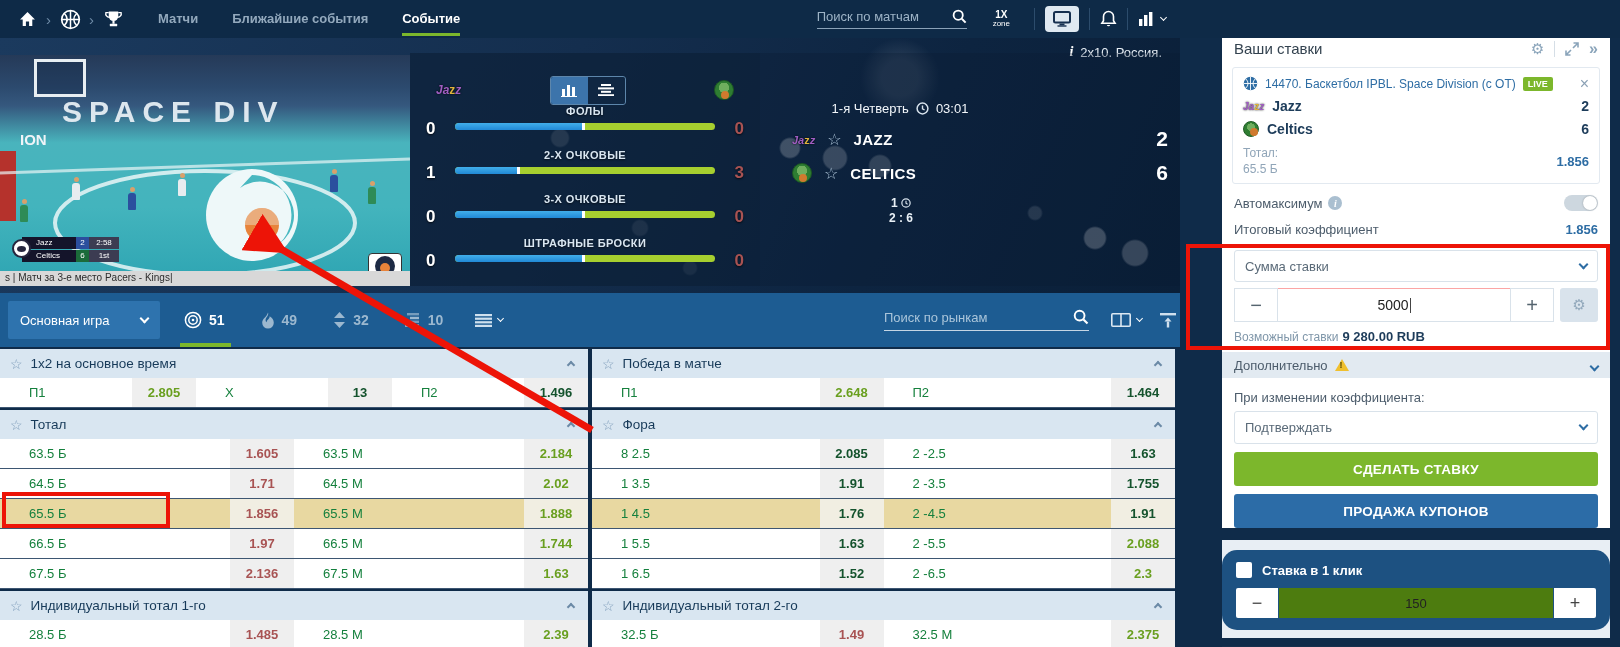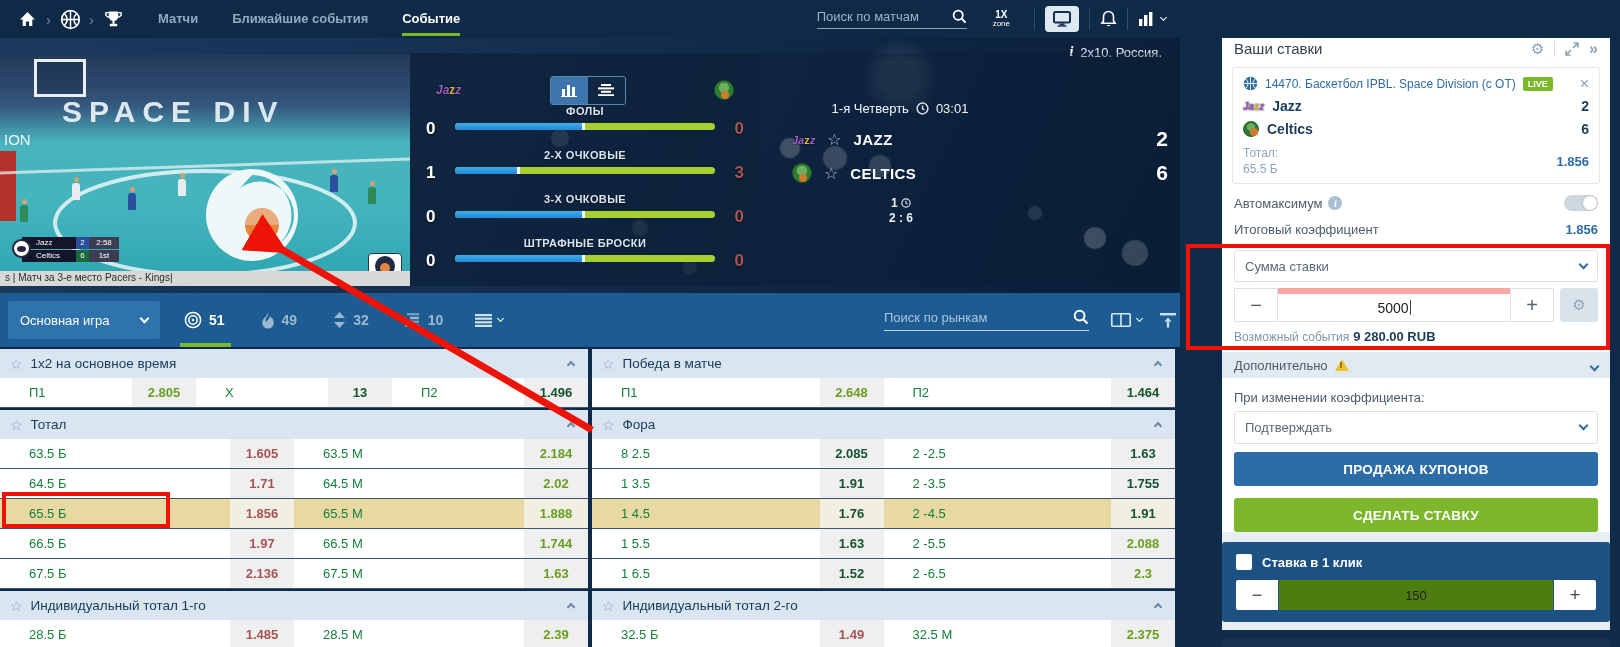--- a/index.html
+++ b/index.html
@@ -40,21 +40,21 @@
      radial-gradient(circle at 1035px 175px, rgba(255,255,255,.16) 0 6px, transparent 8px),
      radial-gradient(circle at 900px 40px, rgba(255,255,255,.10) 0 18px, transparent 40px),
      linear-gradient(115deg,#1b3a5e 0%,#142e4e 45%,#0d2440 75%,#0a1f38 100%);}
   .hero-info{position:absolute;right:18px;top:6px;color:#e7eef5;font-size:13px;display:flex;align-items:center;gap:7px;}
   .hero-info .i-ic{font-family:"Liberation Serif",serif;font-style:italic;font-weight:bold;font-size:14px;color:#fff;}
 
   
   .video{position:absolute;left:0;top:17px;width:410px;height:231px;overflow:hidden;
     background:linear-gradient(180deg,#253a58 0%,#2c4a6e 14%,#35587e 22%,#49b4bd 38%,#43b4bd 66%,#2da4b2 100%);}
   .wall-text{position:absolute;left:62px;top:40px;font-size:30px;font-weight:bold;color:#e6eef4;letter-spacing:7px;opacity:.95;}
-  .side-text{position:absolute;left:4px;top:76px;font-size:15px;font-weight:normal;color:#f0f4f8;}
+  .side-text{position:absolute;left:20px;top:76px;font-size:15px;font-weight:bold;color:#f0f4f8;}
   .left-banner{position:absolute;left:0;top:96px;width:16px;height:70px;background:#b5322c;}
   .backboard{position:absolute;left:34px;top:4px;width:52px;height:38px;border:3px solid #e8eef2;background:rgba(20,40,70,.35);}
   .court-svg{position:absolute;left:0;top:0;}
   .player{position:absolute;width:8px;height:17px;border-radius:3px 3px 1px 1px;}
   .player::before{content:"";position:absolute;left:1.5px;top:-6px;width:5px;height:5px;border-radius:50%;background:#d9a06b;}
   .sb{position:absolute;left:22px;top:182px;display:flex;flex-direction:column;gap:1px;z-index:3;}
   .sb-row{display:flex;height:12px;font-size:8px;line-height:12px;}
   .sb-row .nm{width:54px;background:#14142a;color:#fff;padding-left:14px;}
   .sb-row .sc{width:13px;text-align:center;color:#fff;}
   .sb-row .tm{width:30px;background:#3c3c52;color:#fff;text-align:center;}
@@ -153,38 +153,38 @@
   .bs-row{display:flex;align-items:center;padding:0 12px;height:26px;}
   .bs-row .lab{font-size:13px;color:#4c5c6b;display:flex;align-items:center;gap:6px;}
   .bs-row .val{margin-left:auto;color:#2e6da4;font-size:13px;font-weight:bold;}
   .toggle{margin-left:auto;width:34px;height:16px;border-radius:8px;background:#cdd7df;position:relative;cursor:pointer;}
   .toggle::after{content:"";position:absolute;right:1px;top:1px;width:14px;height:14px;border-radius:50%;background:#fff;box-shadow:0 0 2px rgba(0,0,0,.3);}
   .sum-box{margin:8px 12px 0 12px;height:32px;border:1px solid #d9e2ea;border-radius:3px;display:flex;align-items:center;
     padding:0 10px;font-size:13px;color:#5a6a78;justify-content:space-between;cursor:pointer;}
   .stepper{margin:6px 12px 0 12px;display:flex;height:34px;gap:0;}
   .st-btn{width:44px;border:1px solid #d9e2ea;background:#fff;display:flex;align-items:center;justify-content:center;
     font-size:20px;color:#55646f;cursor:pointer;}
-  .st-input{flex:1;border-top:6px solid #fca5a5;border-bottom:1px solid #d9e2ea;display:flex;align-items:center;justify-content:center;
+  .st-input{flex:1;border-top:1px solid #fca5a5;border-bottom:1px solid #d9e2ea;display:flex;align-items:center;justify-content:center;
     font-size:14px;color:#222;background:#fff;}
   .st-input .cur{display:inline-block;width:1px;height:15px;background:#444;margin-left:1px;}
   .st-gear{width:38px;margin-left:6px;background:#d9e3ec;border-radius:3px;display:flex;align-items:center;justify-content:center;
     color:#93a9bc;font-size:15px;cursor:pointer;}
   .pos-win{padding:7px 12px 8px 12px;font-size:12px;color:#7f96a9;}
   .pos-win b{color:#1d3c5a;font-size:13px;margin-left:4px;}
   .extra-bar{height:26px;background:#e2eaf1;display:flex;align-items:center;padding:0 12px;font-size:13px;color:#4c5c6b;gap:7px;}
   .extra-bar .chevwrap{margin-left:auto;}
   .coef-label{padding:12px 12px 6px 12px;font-size:13px;color:#4c5c6b;}
   .select-box{margin:0 12px;height:33px;border:1px solid #d9e2ea;border-radius:3px;display:flex;align-items:center;
     padding:0 10px;font-size:13px;color:#5a6a78;justify-content:space-between;cursor:pointer;}
   .btn{margin:8px 12px 0 12px;height:34px;border-radius:3px;display:flex;align-items:center;justify-content:center;
     color:#fff;font-size:13.5px;font-weight:bold;letter-spacing:.3px;cursor:pointer;}
   .btn.green{background:#7cb72c;}
   .btn.blue{background:#2c6ca7;margin-bottom:12px;}
   .bs-light{background:#e8eef4;padding:10px 0 8px 0;}
-  .oneclick{margin:0 0 0 0;background:#1d5181;border-radius:3px;padding:12px 14px 12px 14px;}
+  .oneclick{margin:0 0 0 0;background:#1d5181;border-radius:15px;padding:12px 14px 12px 14px;}
   .oc-top{display:flex;align-items:center;gap:10px;}
   .oc-check{width:16px;height:16px;background:#fff;border-radius:2px;cursor:pointer;}
   .oc-label{color:#fff;font-size:13px;font-weight:bold;}
   .oc-stepper{display:flex;height:30px;margin-top:10px;gap:1px;}
   .oc-btn{width:42px;background:#fff;display:flex;align-items:center;justify-content:center;font-size:18px;color:#444;cursor:pointer;border-radius:2px 0 0 2px;}
   .oc-btn:last-child{border-radius:0 2px 2px 0;}
   .oc-val{flex:1;background:#4d7c0f;display:flex;align-items:center;justify-content:center;font-size:13px;color:#222;}
   .bs-footer{height:35px;background:#16304d;display:flex;align-items:center;justify-content:center;gap:8px;
     color:#e8f0f7;font-size:13px;margin-top:8px;cursor:pointer;}
 
@@ -737,37 +737,37 @@
         <div class="stepper">
           <div class="st-btn">−</div>
           <div class="st-input">
               <span>5000</span>
               <span class="cur"></span>
             </div>
           <div class="st-btn">+</div>
           <div class="st-gear">⚙</div>
         </div>
         <div class="pos-win">
-          <span>Возможный события</span><b>9 280.00 RUB</b>
+          <span>Возможный ставки</span><b>9 280.00 RUB</b>
         </div>
 
         <div class="extra-bar">
           <span>Дополнительно</span>
           <span class="warn-tri"></span>
           <span class="chevwrap"><span class="chev-d"></span></span>
         </div>
 
         <div class="coef-label">При изменении коэффициента:</div>
         <div class="select-box">
           <span>Подтверждать</span>
           <span class="chev-d"></span>
         </div>
 
+        <div class="btn green">СДЕЛАТЬ СТАВКУ</div>
         <div class="btn blue">ПРОДАЖА КУПОНОВ</div>
-        <div class="btn green">СДЕЛАТЬ СТАВКУ</div>
       </div>
 
       <div class="bs-light">
         <div class="oneclick">
           <div class="oc-top">
             <span class="oc-check"></span>
             <span class="oc-label">Ставка в 1 клик</span>
           </div>
           <div class="oc-stepper">
             <div class="oc-btn">−</div>

